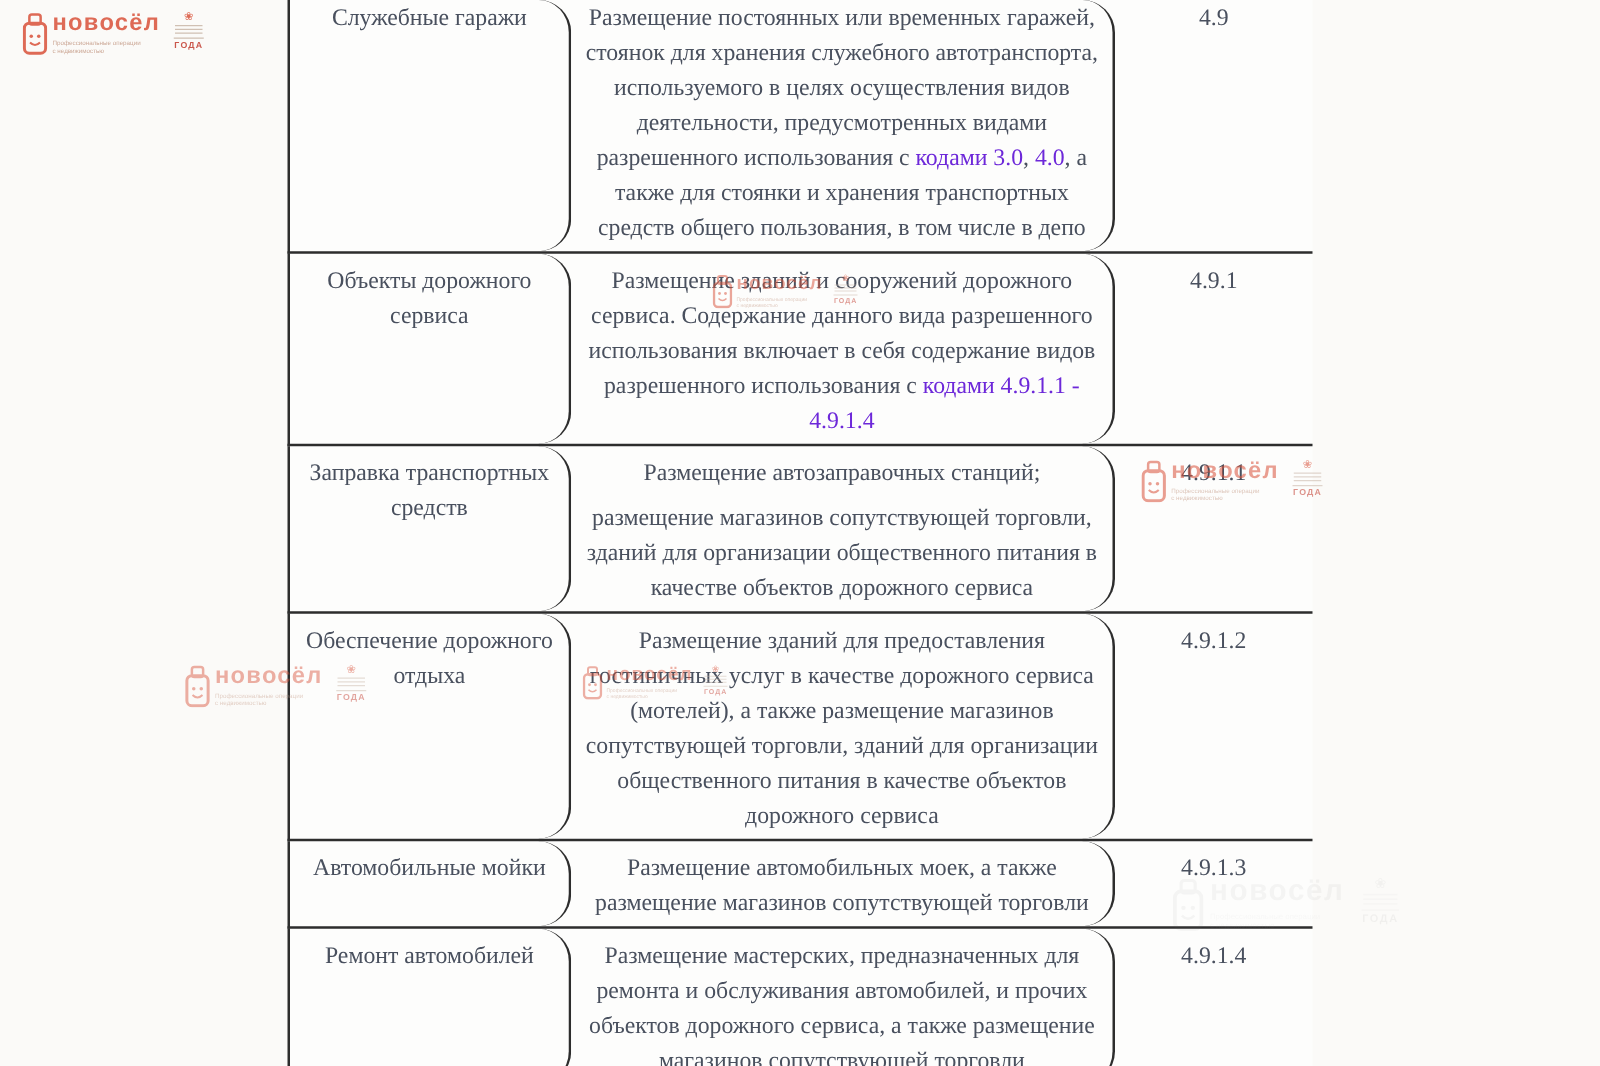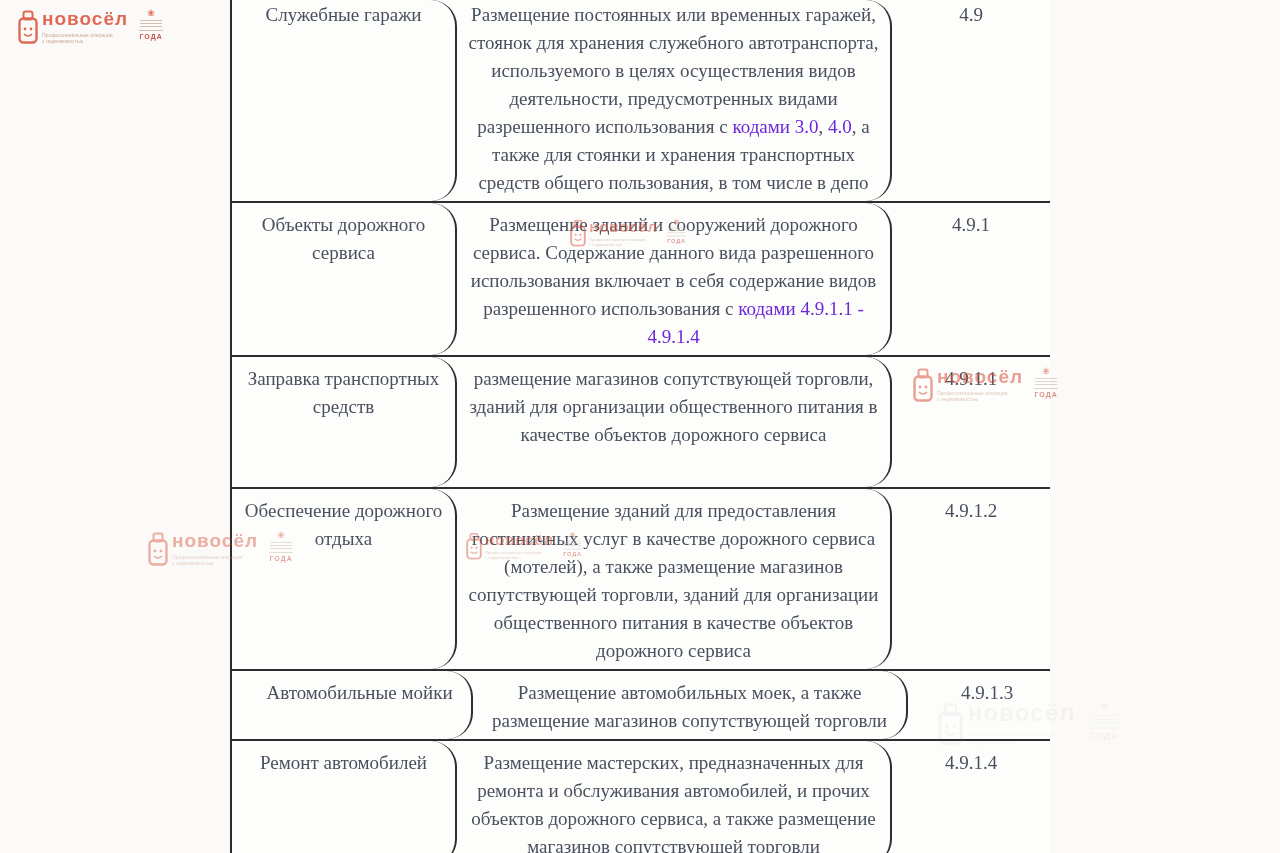--- a/index.html
+++ b/index.html
@@ -21,21 +21,21 @@
     display:grid;
     grid-template-columns:225px 435px 158px;
     border-left:2px solid #2d2d2d;
     border-bottom:2px solid #2d2d2d;
   }
   .row:last-child { border-bottom:none; }
   .r1 { min-height:197px; }
   .r2 { min-height:152px; }
   .r3 { min-height:132px; }
   .r4 { min-height:182px; }
-  .r5 { min-height:66px;padding-left:16px;  }
+  .r5 { min-height:66px;  }
   .r6 { min-height:124px; }
   .cell { padding:8px 8px 4px; text-align:center;border-radius:26px; }
   .r1 > .cell { padding-top:1px; }
   .cell-name { border-right:2px solid #2d2d2d; }
   .cell-desc { border-right:2px solid #2d2d2d; padding-left:6px; padding-right:6px; }
   .cell-desc p + p { margin-top:8px; }
   .link { color:#6d28d9; cursor:pointer; }
 
   
   .wm {
@@ -82,20 +82,21 @@
     <div class="cell cell-name">Объекты дорожного сервиса</div>
     <div class="cell cell-desc">
         <p><span>Размещение зданий и сооружений дорожного сервиса. Содержание данного вида разрешенного использования включает в себя содержание видов разрешенного использования с </span><span class="link">кодами 4.9.1.1 - 4.9.1.4</span></p>
       </div>
     <div class="cell cell-code">4.9.1</div>
   </div>
 
   <div class="row r3">
     <div class="cell cell-name">Заправка транспортных средств</div>
     <div class="cell cell-desc">
+        <p><span>Размещение автозаправочных станций;</span></p>
         <p><span>размещение магазинов сопутствующей торговли, зданий для организации общественного питания в качестве объектов дорожного сервиса</span></p>
       </div>
     <div class="cell cell-code">4.9.1.1</div>
   </div>
 
   <div class="row r4">
     <div class="cell cell-name">Обеспечение дорожного отдыха</div>
     <div class="cell cell-desc">
         <p><span>Размещение зданий для предоставления гостиничных услуг в качестве дорожного сервиса (мотелей), а также размещение магазинов сопутствующей торговли, зданий для организации общественного питания в качестве объектов дорожного сервиса</span></p>
       </div>

